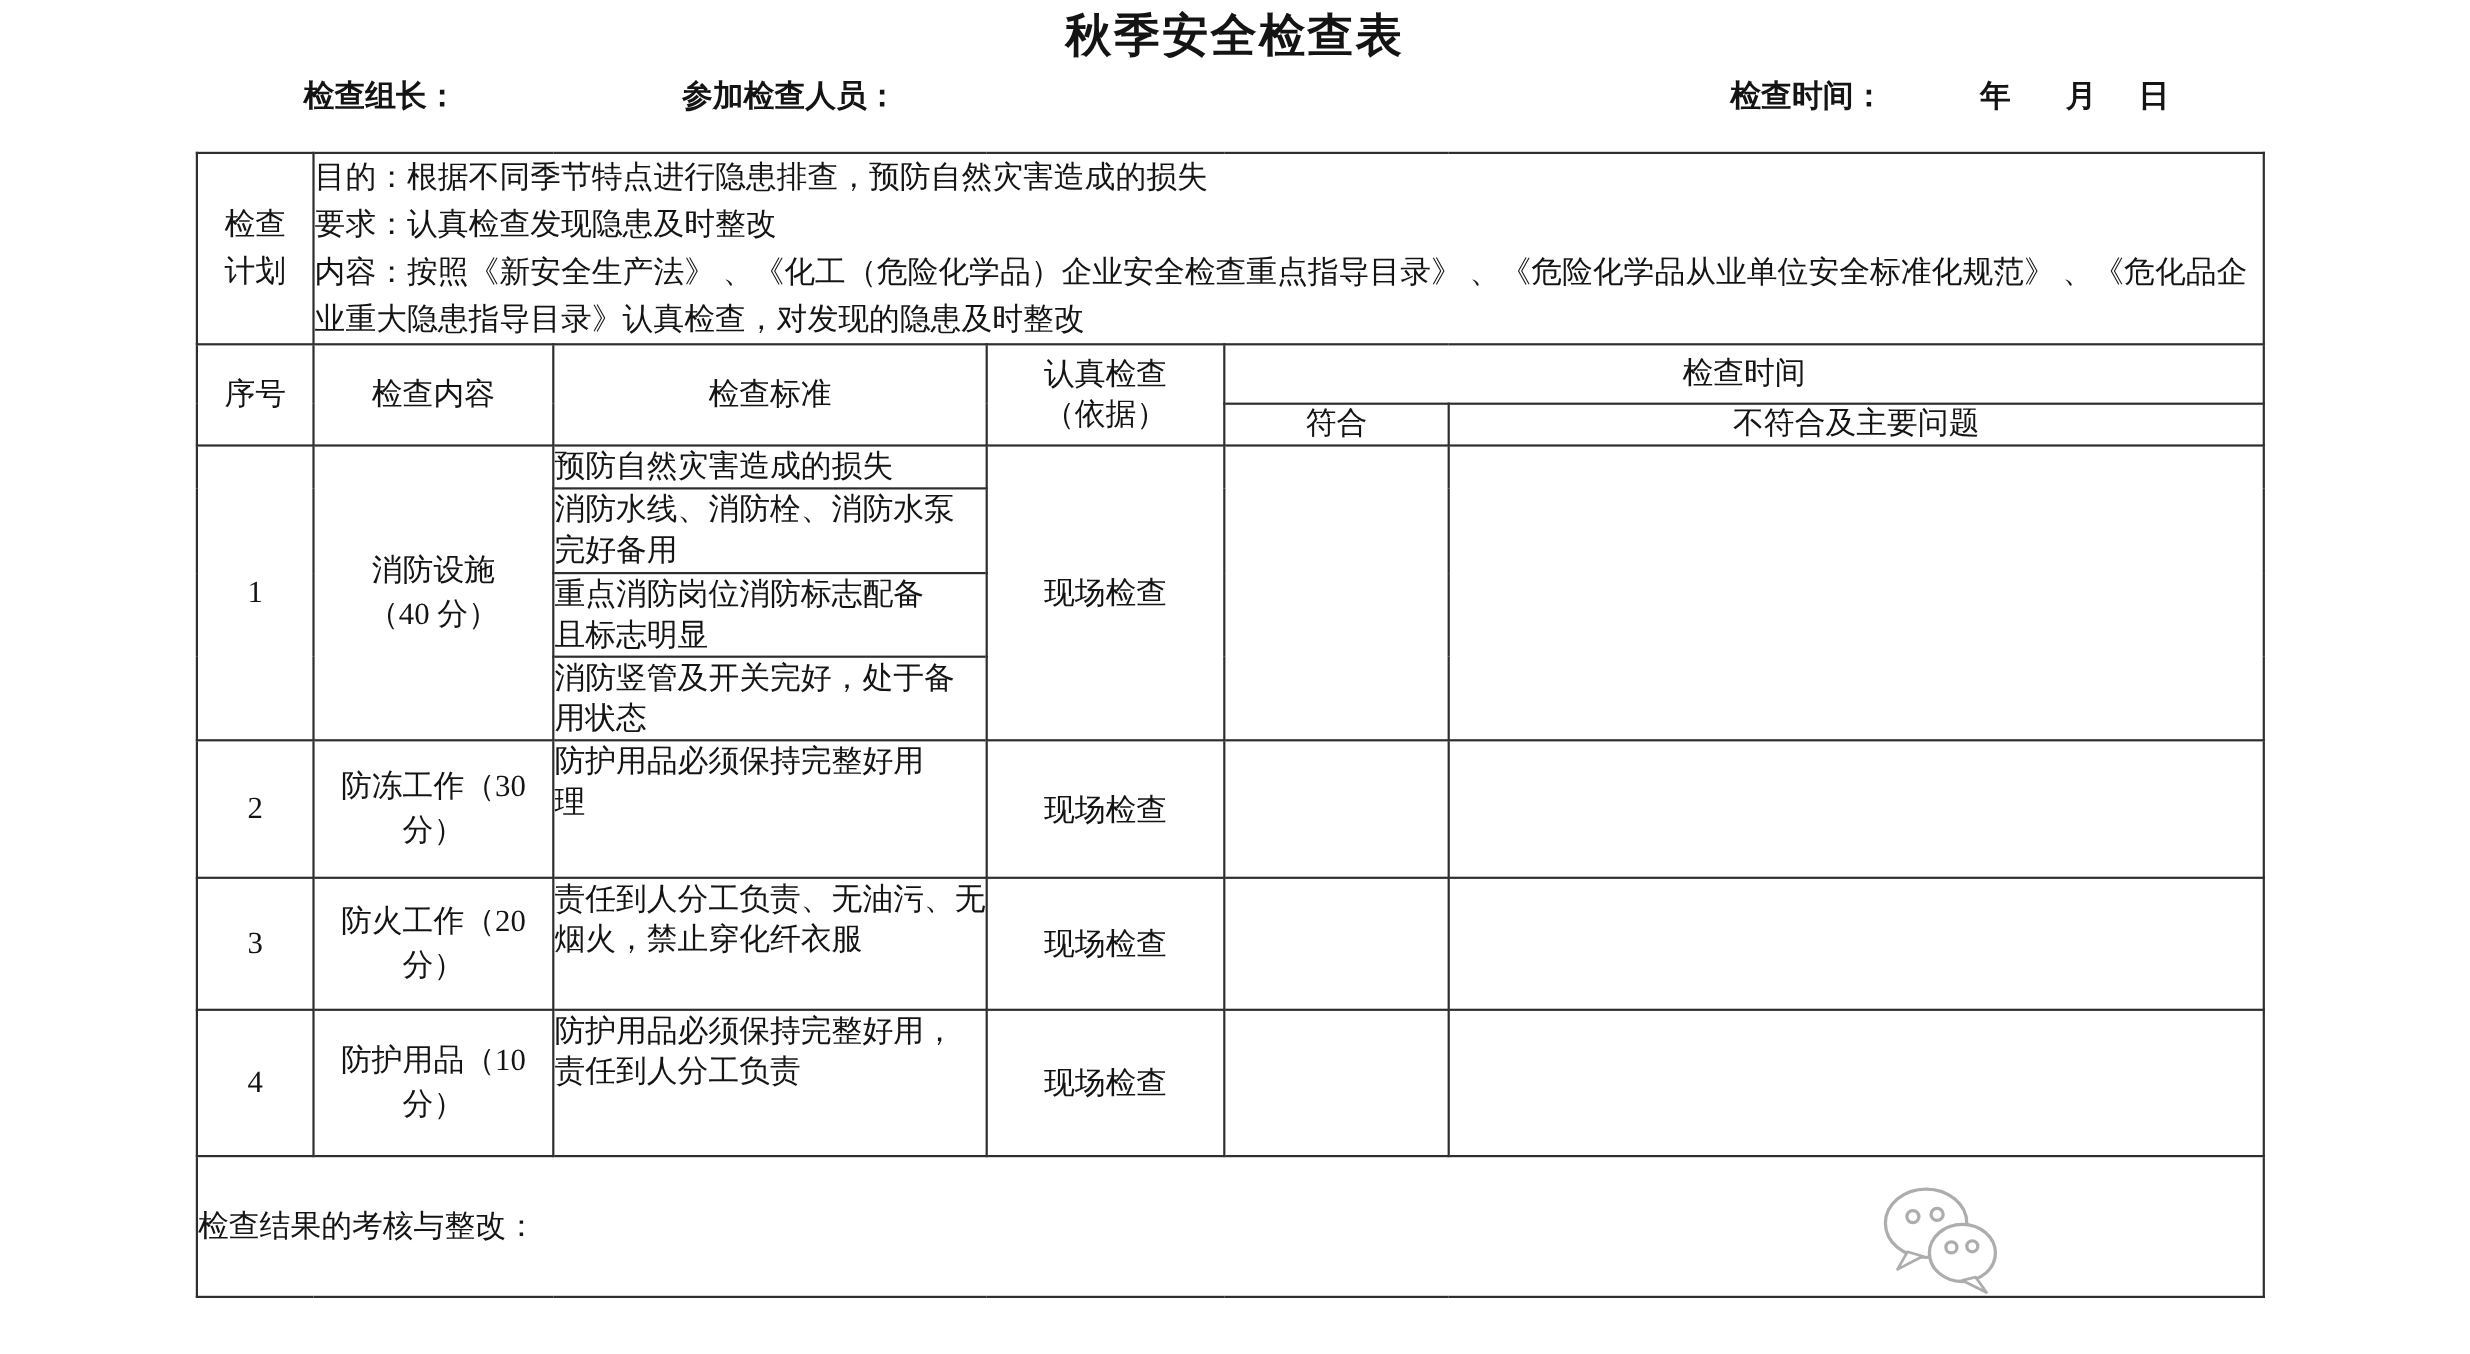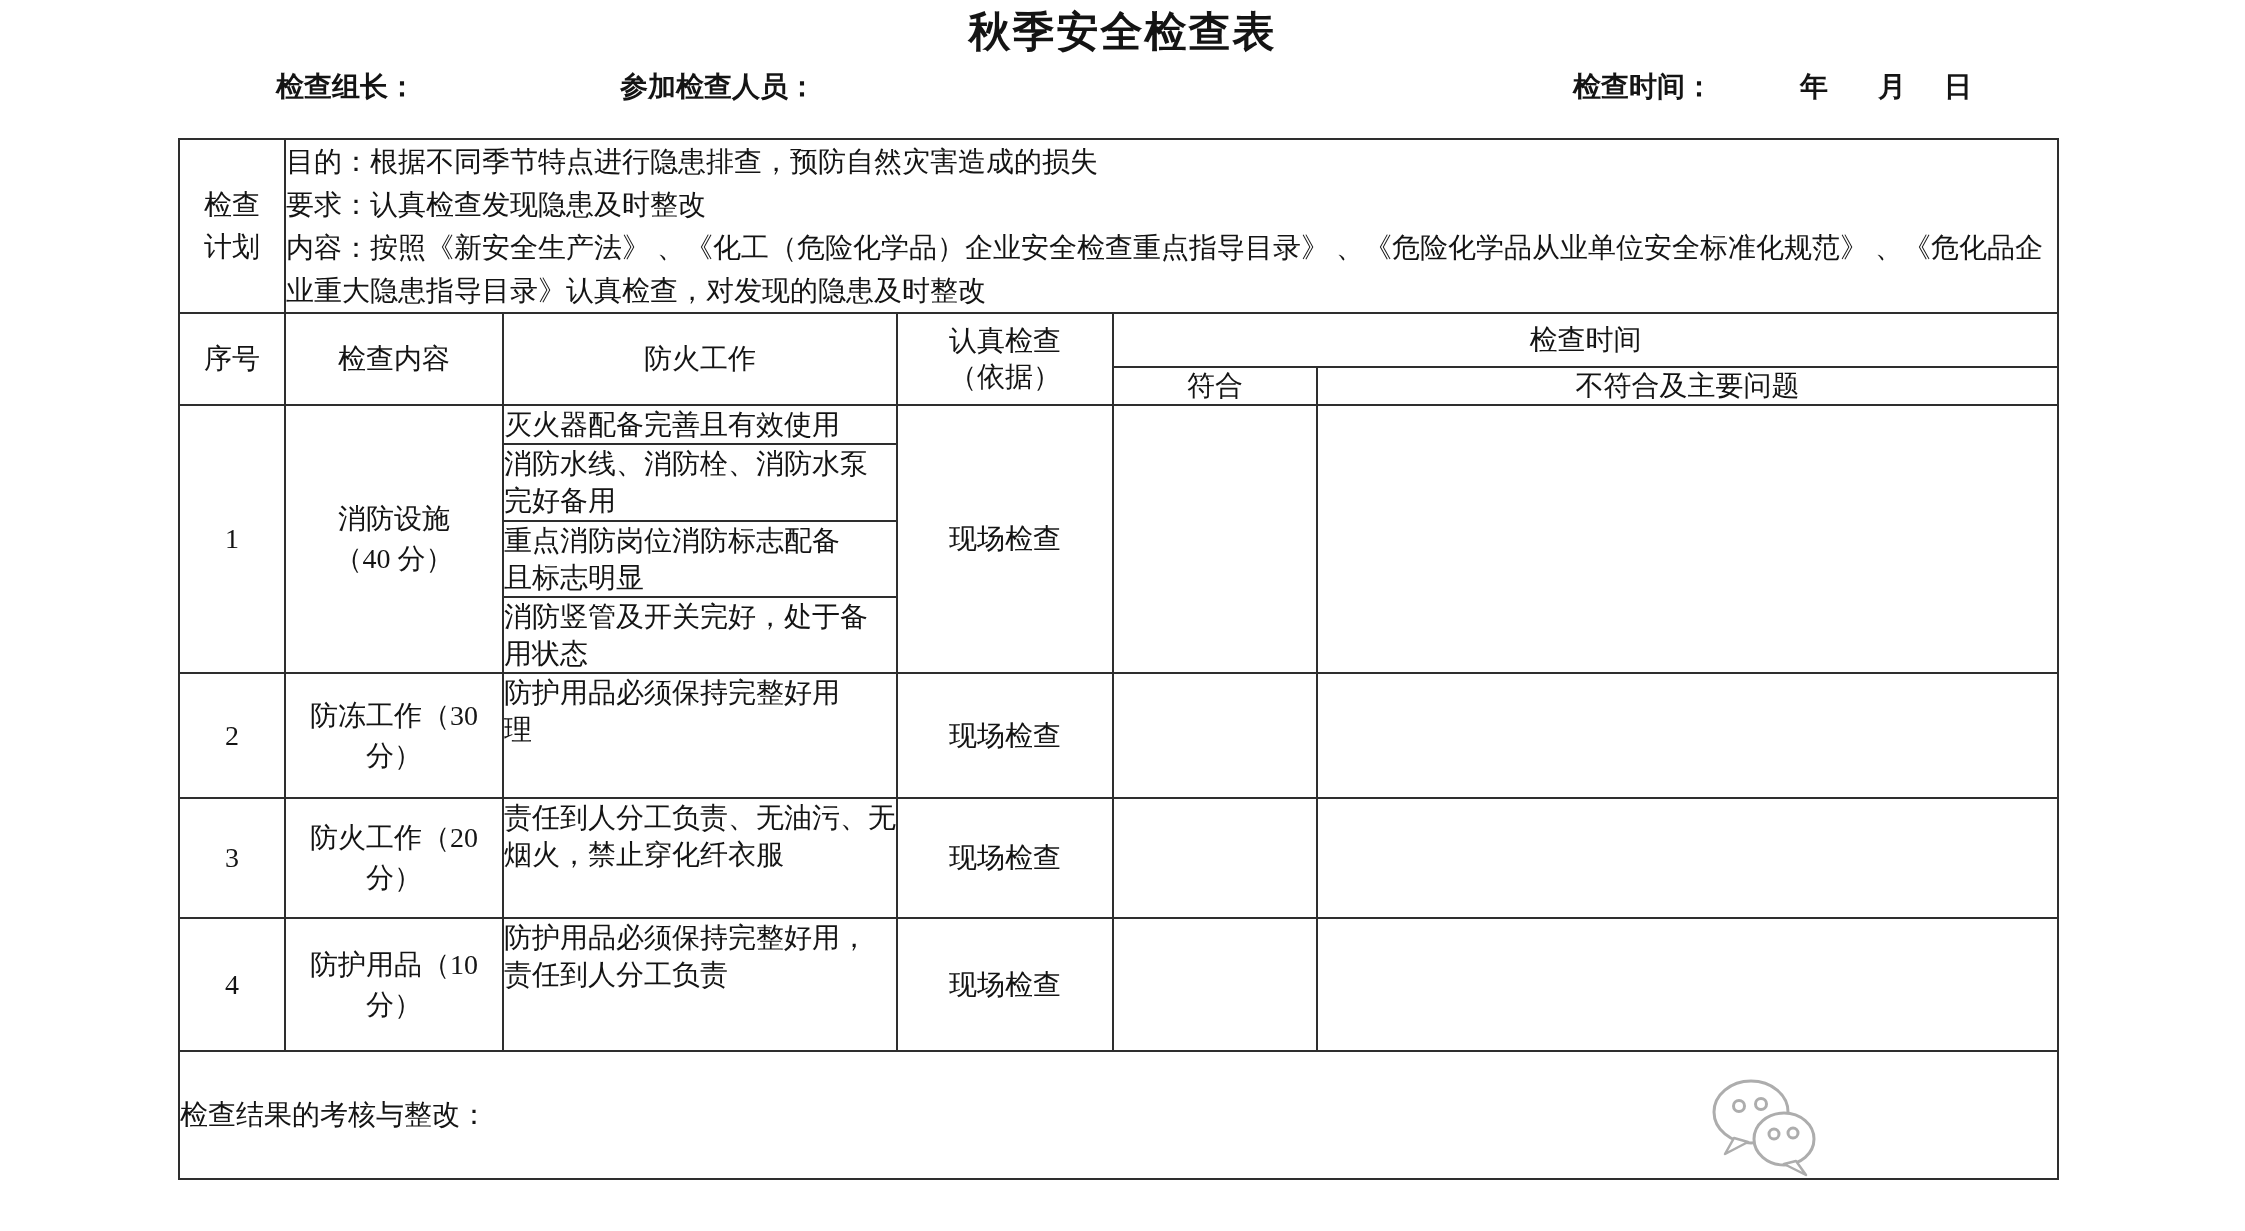--- a/index.html
+++ b/index.html
@@ -126,35 +126,35 @@
     <td class="plan-content" colspan="5">
       <div>目的：根据不同季节特点进行隐患排查，预防自然灾害造成的损失</div>
       <div>要求：认真检查发现隐患及时整改</div>
       <div>内容：按照《新安全生产法》 、《化工（危险化学品）企业安全检查重点指导目录》 、《危险化学品从业单位安全标准化规范》 、《危化品企业重大隐患指导目录》认真检查，对发现的隐患及时整改</div>
     </td>
   </tr>
 
   <tr style="height:54px">
     <th class="col-header" rowspan="2">序号</th>
     <th class="col-header" rowspan="2">检查内容</th>
-    <th class="col-header" rowspan="2">防火工作</th>
+    <th class="col-header" rowspan="2">检查标准</th>
     <th class="col-header" rowspan="2">认真检查
 （依据）</th>
     <th class="col-header" colspan="2">检查时间</th>
   </tr>
   <tr style="height:38px">
     <th class="col-header">符合</th>
     <th class="col-header">不符合及主要问题</th>
   </tr>
 
   <tr style="height:38px">
     <td class="seq-cell" rowspan="4">1</td>
     <td class="content-cell" rowspan="4">消防设施
 （40 分）</td>
-    <td class="standard-cell">灭火器配备完善且有效使用</td>
+    <td class="standard-cell">预防自然灾害造成的损失</td>
     <td class="method-cell" rowspan="4">现场检查</td>
     <td class="empty-cell" rowspan="4"></td>
     <td class="empty-cell" rowspan="4"></td>
   </tr>
   <tr style="height:77px">
     <td class="standard-cell standard-top">消防水线、消防栓、消防水泵
 完好备用</td>
   </tr>
   <tr style="height:70px">
     <td class="standard-cell standard-top">重点消防岗位消防标志配备

